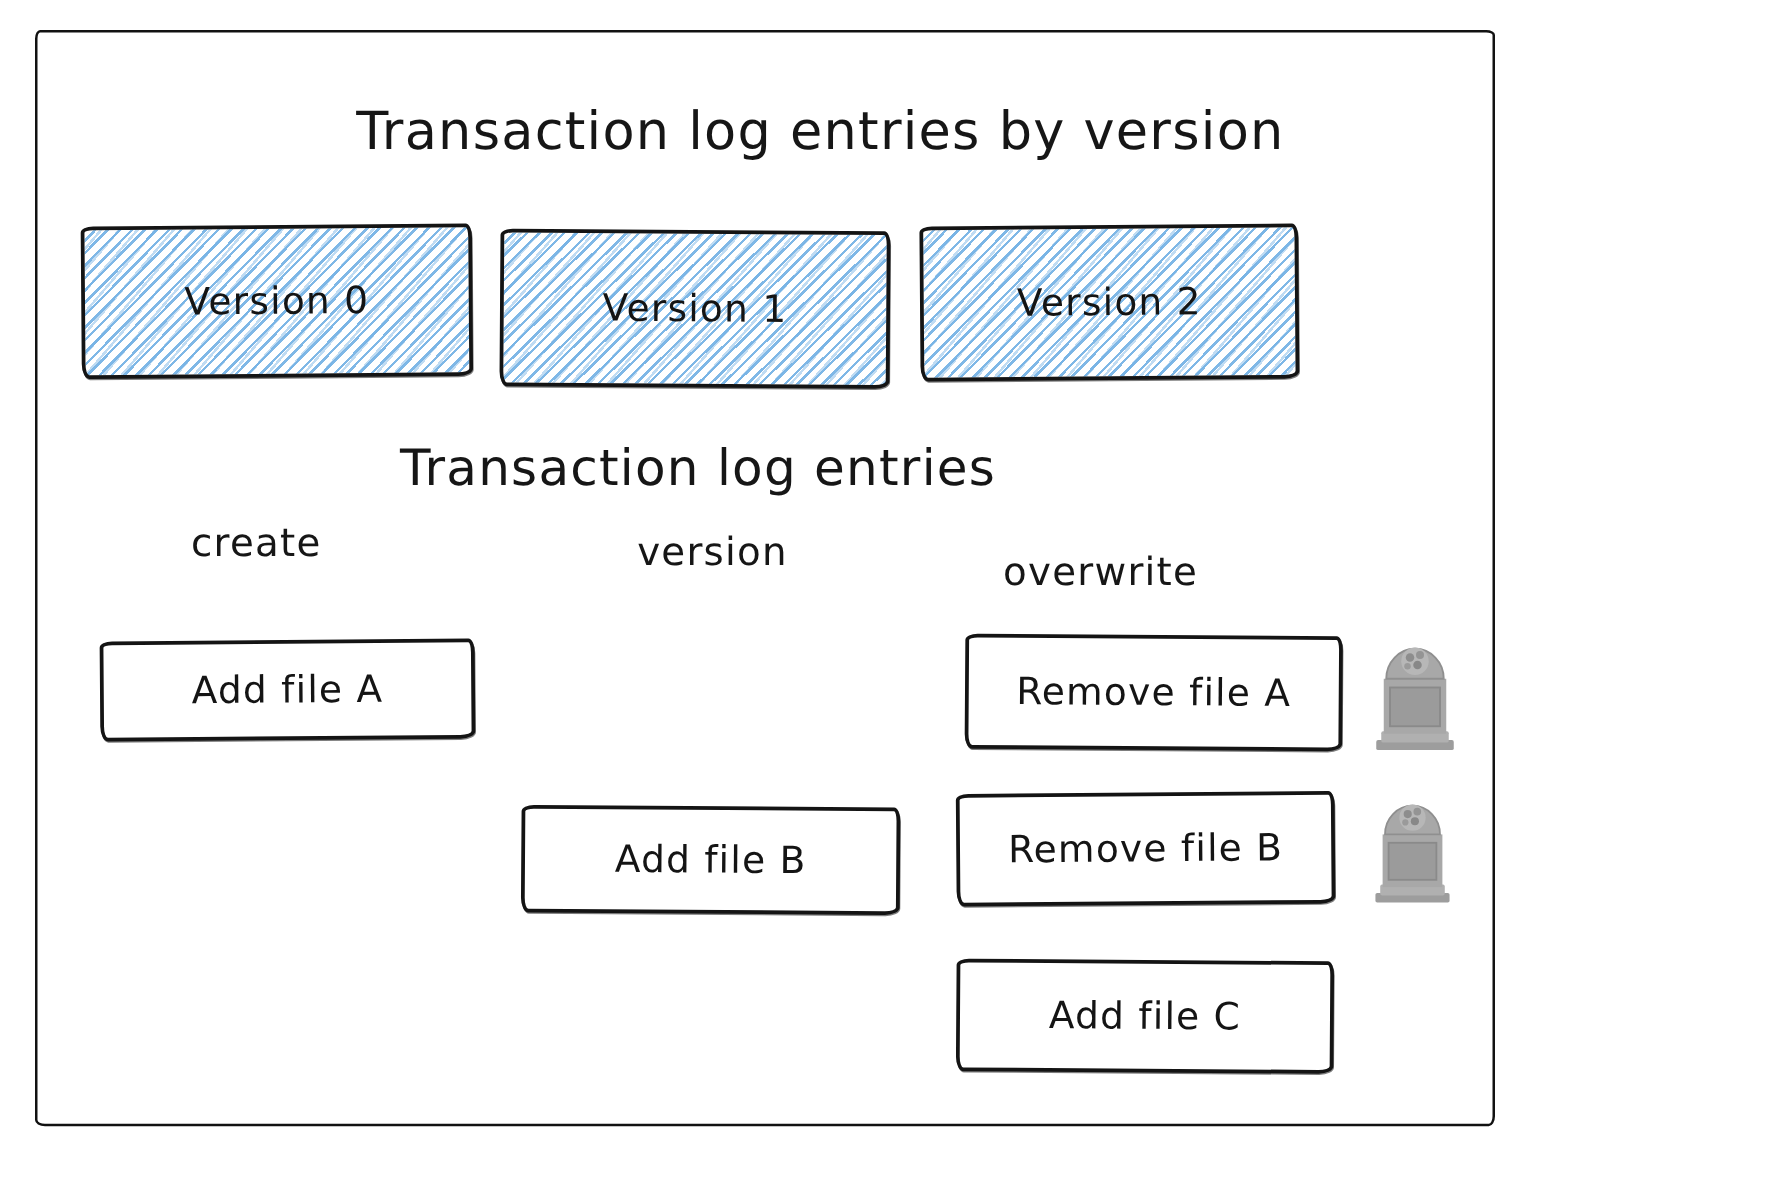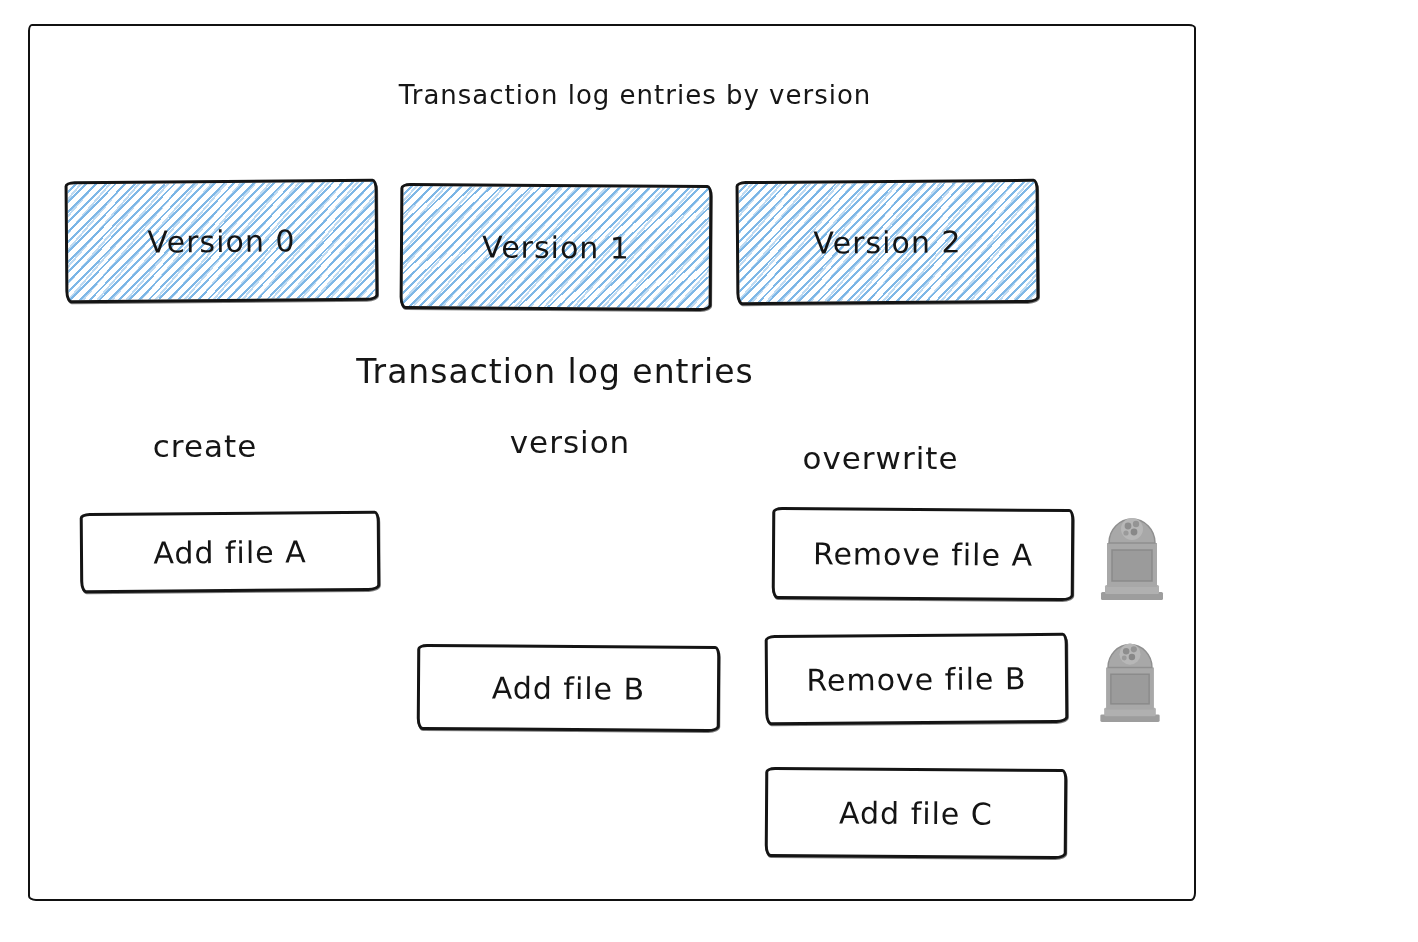--- a/index.html
+++ b/index.html
@@ -16,22 +16,22 @@
     left: 28px; top: 24px; width: 1168px; height: 877px;
     border: 2.5px solid #111;
     border-radius: 4px 7px 5px 8px / 7px 4px 8px 5px;
     background: #fff;
   }
 
   .sketch-text {
     white-space: nowrap; text-align: center;
     letter-spacing: 1px; font-weight: 500; color: #161616;
   }
-  .title-main { font-size: 26px; }
-  .title-sub  { font-size: 33px; }
+  .title-main { font-size: 42px; }
+  .title-sub  { font-size: 40px; }
   .col-label  { font-size: 31px; }
 
   
   .hand-box {
     border: 3.5px solid #141414;
     border-radius: 10px 5px 12px 6px / 5px 11px 6px 12px;
     display: flex; align-items: center; justify-content: center;
     background: #fff;
     font-size: 30px; letter-spacing: 1px; color: #141414;
     box-shadow: 0.5px 1px 0 0 rgba(20,20,20,0.55);
@@ -67,21 +67,21 @@
 </div>
 <div class="abs hand-box hatch r-pos" style="left:400px; top:184px; width:312px; height:126px;">
   <span>Version 1</span>
 </div>
 <div class="abs hand-box hatch r-neg" style="left:736px; top:180px; width:303px; height:124px;">
   <span>Version 2</span>
 </div>
 
 <div class="abs sketch-text title-sub" style="left:320px; top:352px; width:470px;">Transaction log entries</div>
 
-<div class="abs sketch-text col-label" style="left:135px; top:428px; width:140px;text-align:center;">create</div>
+<div class="abs sketch-text col-label" style="left:135px; top:417px; width:140px;text-align:center;">create</div>
 <div class="abs sketch-text col-label" style="left:500px; top:424px; width:140px;">version</div>
 <div class="abs sketch-text col-label" style="left:788px; top:440px; width:185px;">overwrite</div>
 
 <div class="abs hand-box r-neg" style="left:80px; top:512px; width:300px; height:80px;">
   <span>Add file A</span>
 </div>
 <div class="abs hand-box r-pos" style="left:772px; top:508px; width:302px; height:92px;">
   <span>Remove file A</span>
 </div>
 <svg class="abs tombstone" style="left:1098px; top:509px;" width="68" height="92" viewBox="0 0 68 92" aria-hidden="true">

